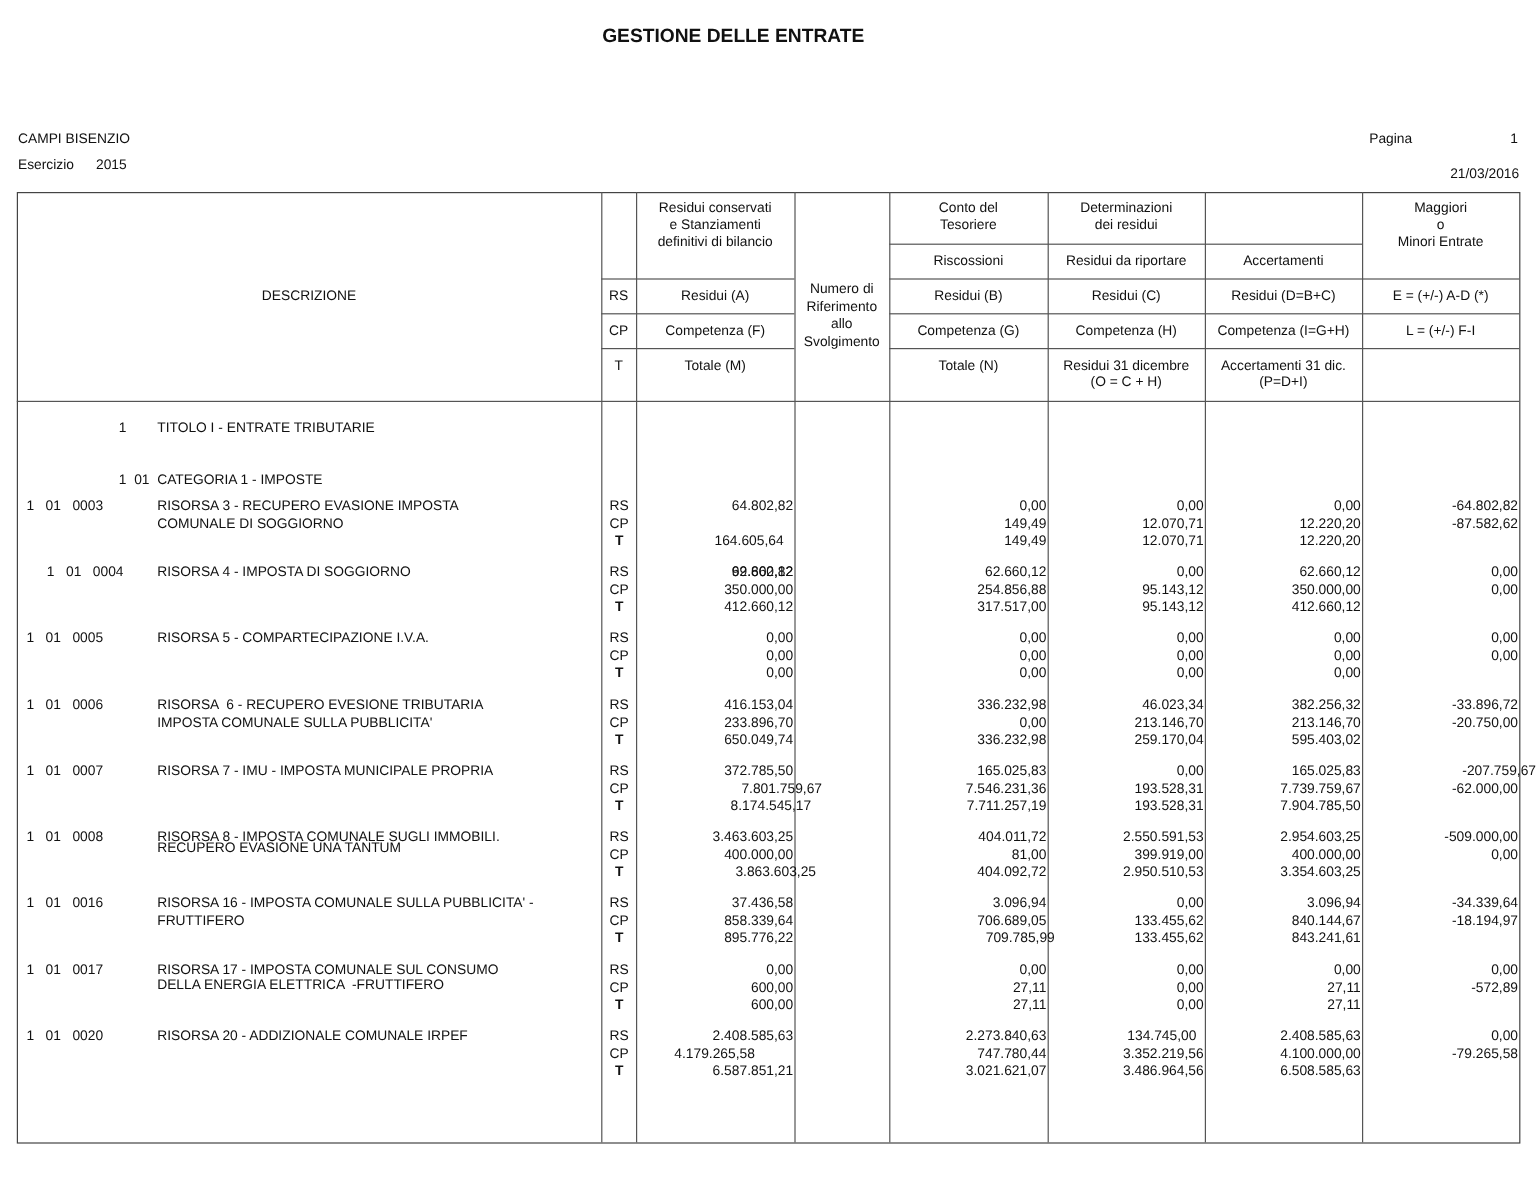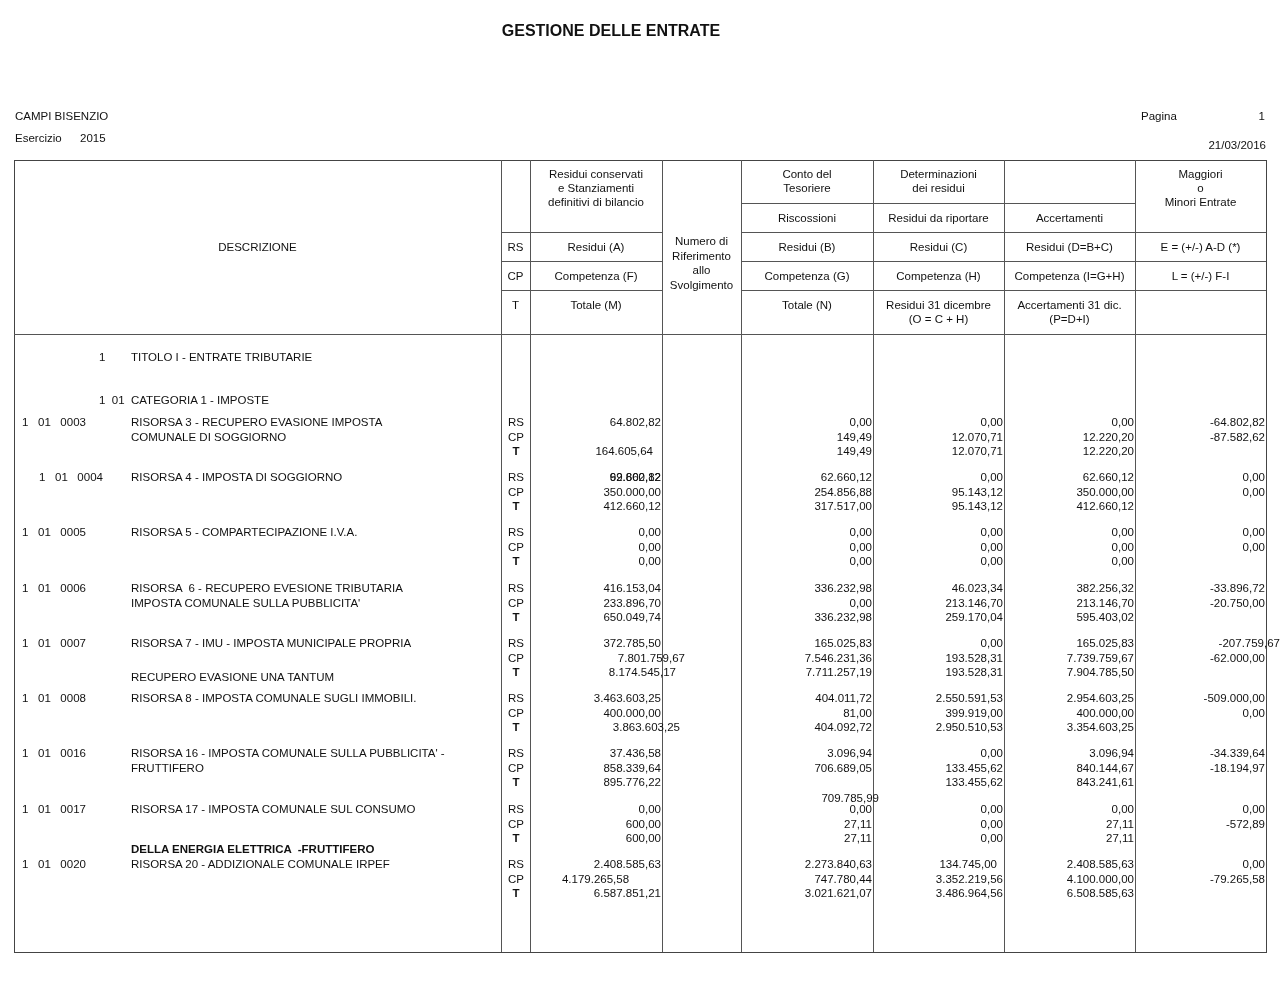--- a/index.html
+++ b/index.html
@@ -215,21 +215,21 @@
       <div class="cell num" style="left:873px;width:130px;top:665px;">193.528,31</div>
       <div class="cell num" style="left:1004px;width:130px;top:636px;">165.025,83</div>
       <div class="cell num" style="left:1004px;width:130px;top:650.5px;">7.739.759,67</div>
       <div class="cell num" style="left:1004px;width:130px;top:665px;">7.904.785,50</div>
       <div class="cell num" style="left:1135px;width:128px;top:636px;padding-left:17px;">-207.759,67</div>
       <div class="cell num" style="left:1135px;width:130px;top:650.5px;">-62.000,00</div>
     </div>
     <div>
       <div class="cell" style="left:22px;top:691px;">1   01   0008</div>
       <div class="cell" style="left:131px;top:691px;">RISORSA 8 - IMPOSTA COMUNALE SUGLI IMMOBILI.</div>
-      <div class="cell" style="left:131px;top:670px;">RECUPERO EVASIONE UNA TANTUM</div>
+      <div class="cell" style="left:131px;top:700px;">RECUPERO EVASIONE UNA TANTUM</div>
       <div class="cell rc" style="left:505px;top:691px;">RS</div>
       <div class="cell rc" style="left:505px;top:705.5px;">CP</div>
       <div class="cell rc" style="left:505px;top:720px;font-weight:bold;">T</div>
       <div class="cell num" style="left:530px;width:131px;top:691px;">3.463.603,25</div>
       <div class="cell num" style="left:530px;width:131px;top:705.5px;">400.000,00</div>
       <div class="cell num" style="left:530px;width:150px;top:720px;">3.863.603,25</div>
       <div class="cell num" style="left:741px;width:131px;top:691px;">404.011,72</div>
       <div class="cell num" style="left:741px;width:131px;top:705.5px;">81,00</div>
       <div class="cell num" style="left:741px;width:131px;top:720px;">404.092,72</div>
       <div class="cell num" style="left:873px;width:130px;top:691px;">2.550.591,53</div>
@@ -246,34 +246,34 @@
       <div class="cell" style="left:131px;top:746px;">RISORSA 16 - IMPOSTA COMUNALE SULLA PUBBLICITA' -</div>
       <div class="cell" style="left:131px;top:760.5px;">FRUTTIFERO</div>
       <div class="cell rc" style="left:505px;top:746px;">RS</div>
       <div class="cell rc" style="left:505px;top:760.5px;">CP</div>
       <div class="cell rc" style="left:505px;top:775px;font-weight:bold;">T</div>
       <div class="cell num" style="left:530px;width:131px;top:746px;">37.436,58</div>
       <div class="cell num" style="left:530px;width:131px;top:760.5px;">858.339,64</div>
       <div class="cell num" style="left:530px;width:131px;top:775px;">895.776,22</div>
       <div class="cell num" style="left:741px;width:131px;top:746px;">3.096,94</div>
       <div class="cell num" style="left:741px;width:131px;top:760.5px;">706.689,05</div>
-      <div class="cell num" style="left:741px;width:138px;top:791px;">709.785,99</div>
+      <div class="cell num" style="left:741px;width:138px;top:775px;">709.785,99</div>
       <div class="cell num" style="left:873px;width:130px;top:746px;">0,00</div>
       <div class="cell num" style="left:873px;width:130px;top:760.5px;">133.455,62</div>
       <div class="cell num" style="left:873px;width:130px;top:775px;">133.455,62</div>
       <div class="cell num" style="left:1004px;width:130px;top:746px;">3.096,94</div>
       <div class="cell num" style="left:1004px;width:130px;top:760.5px;">840.144,67</div>
       <div class="cell num" style="left:1004px;width:130px;top:775px;">843.241,61</div>
       <div class="cell num" style="left:1135px;width:130px;top:746px;">-34.339,64</div>
       <div class="cell num" style="left:1135px;width:130px;top:760.5px;">-18.194,97</div>
     </div>
     <div>
       <div class="cell" style="left:22px;top:802px;">1   01   0017</div>
       <div class="cell" style="left:131px;top:802px;">RISORSA 17 - IMPOSTA COMUNALE SUL CONSUMO</div>
-      <div class="cell" style="left:131px;top:842px;font-weight:bold;">DELLA ENERGIA ELETTRICA  -FRUTTIFERO</div>
+      <div class="cell" style="left:131px;top:814px;">DELLA ENERGIA ELETTRICA  -FRUTTIFERO</div>
       <div class="cell rc" style="left:505px;top:802px;">RS</div>
       <div class="cell rc" style="left:505px;top:816.5px;">CP</div>
       <div class="cell rc" style="left:505px;top:831px;font-weight:bold;">T</div>
       <div class="cell num" style="left:530px;width:131px;top:802px;">0,00</div>
       <div class="cell num" style="left:530px;width:131px;top:816.5px;">600,00</div>
       <div class="cell num" style="left:530px;width:131px;top:831px;">600,00</div>
       <div class="cell num" style="left:741px;width:131px;top:802px;">0,00</div>
       <div class="cell num" style="left:741px;width:131px;top:816.5px;">27,11</div>
       <div class="cell num" style="left:741px;width:131px;top:831px;">27,11</div>
       <div class="cell num" style="left:873px;width:130px;top:802px;">0,00</div>

